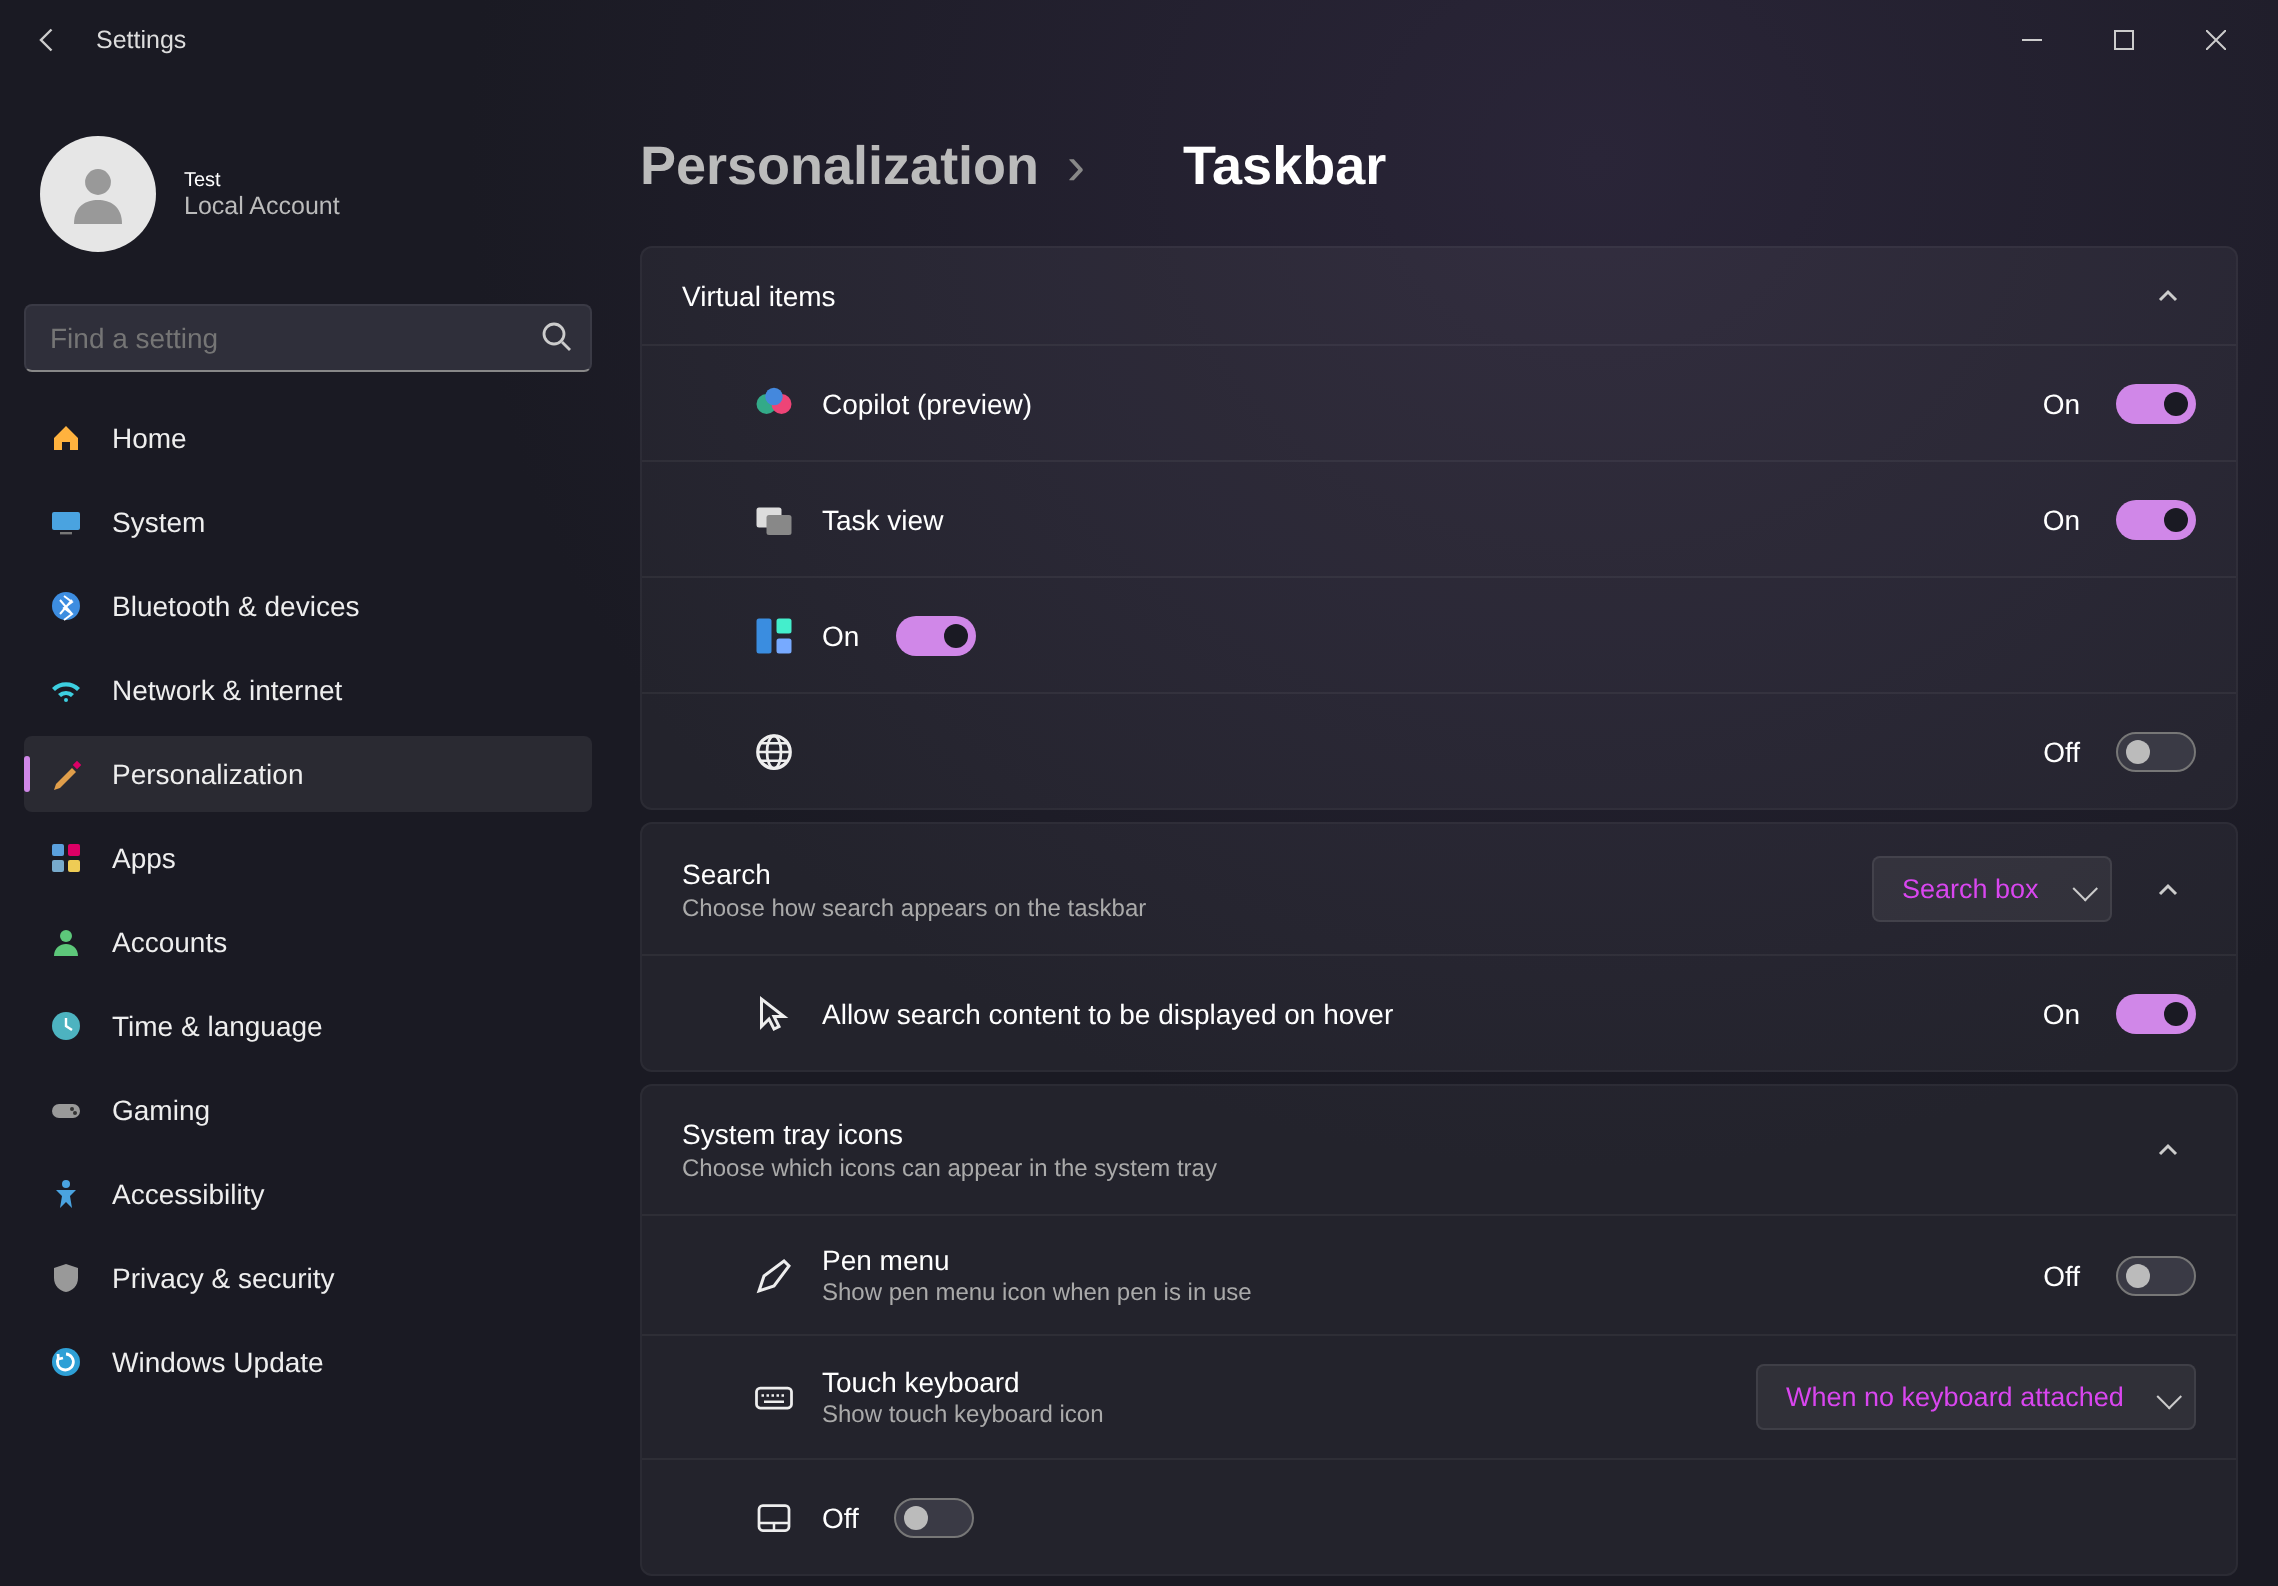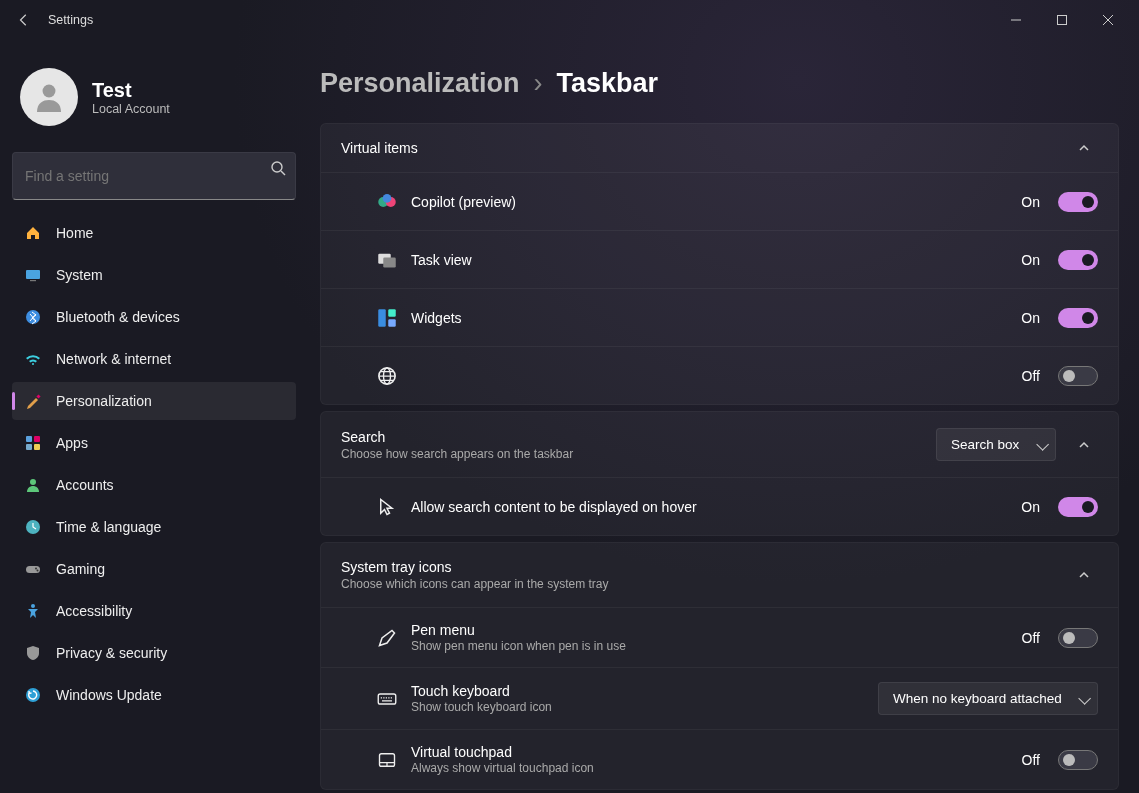--- a/index.html
+++ b/index.html
@@ -16,41 +16,41 @@
 
 
 .content { flex: 1; display: flex; overflow: hidden; }
 .sidebar { width: 308px; padding: 0 12px 12px 12px; display: flex; flex-direction: column; gap: 4px; }
 .main { flex: 1; padding: 0 20px 20px 12px; overflow-y: auto; }
 
 
 .user { display: flex; align-items: center; gap: 14px; padding: 28px 8px 22px 8px; }
 .avatar { width: 58px; height: 58px; border-radius: 50%; background: #e6e6e6; display: flex; align-items: center; justify-content: center; }
 .avatar svg { width: 36px; height: 36px; fill: #999; }
-.user .name { font-size: 20px; font-weight: 700; }
+.user .name { font-size: 10px; font-weight: 400; }
 .user .sub { font-size: 12.5px; color: #bbb; }
 
 
 .search { position: relative; margin-bottom: 10px; }
-.search input { width: 100%; height: 48px; background: #2f2f3a; border: 1px solid #3a3a45; border-bottom: 1px solid #888; border-radius: 4px; color: #ddd; padding: 0 36px 0 12px; font-size: 14px; outline: none; }
+.search input { width: 100%; height: 34px; background: #2f2f3a; border: 1px solid #3a3a45; border-bottom: 1px solid #888; border-radius: 4px; color: #ddd; padding: 0 36px 0 12px; font-size: 14px; outline: none; }
 .search .sicon { position: absolute; right: 10px; top: 8px; color: #ccc; }
 
 
 .nav { display: flex; flex-direction: column; gap: 4px; }
 .nav-item { height: 38px; display: flex; align-items: center; gap: 14px; padding: 0 12px; border-radius: 4px; cursor: pointer; font-size: 14px; color: #eee; }
 .nav-item.active { background: rgba(255,255,255,0.07); position: relative; }
 .nav-item.active::before { content: ""; position: absolute; left: 0; top: 10px; bottom: 10px; width: 3px; background: #d087e8; border-radius: 2px; }
 .nav-item .nicon { width: 18px; height: 18px; display: flex; align-items: center; justify-content: center; }
 .nav-item .nicon svg { width: 16px; height: 16px; }
 
 
 .crumb { display: flex; align-items: center; gap: 14px; margin: 28px 0 24px 0; font-size: 27px; }
 .crumb .bc1 { color: #bbb; font-weight: 600; }
 .crumb .sep { color: #888; }
-.crumb .bc2 { color: #fff; font-weight: 600; }
+.crumb .bc2 { color: #fff; font-weight: 600; margin-left: 35px; }
 
 
 .panel { background: rgba(255,255,255,0.045); border: 1px solid rgba(255,255,255,0.04); border-radius: 6px; margin-bottom: 6px; overflow: hidden; }
 .phead { display: flex; align-items: center; padding: 16px 20px; cursor: pointer; gap: 14px; }
 .phead .ptxt { flex: 1; }
 .phead .pt { font-size: 14px; color: #fff; }
 .phead .ps { font-size: 12px; color: #aaa; margin-top: 2px; }
 .phead .control { display: flex; align-items: center; gap: 12px; }
 .chev { width: 28px; display: flex; align-items: center; justify-content: center; color: #ccc; }
 
@@ -62,21 +62,21 @@
 
 
 .toggle { width: 40px; height: 20px; border-radius: 10px; position: relative; cursor: pointer; }
 .toggle.on { background: #d087e8; }
 .toggle.off { background: #3a3a45; border: 1px solid #777; }
 .toggle .knob { position: absolute; width: 12px; height: 12px; background: #1a1a23; border-radius: 50%; top: 4px; }
 .toggle.on .knob { right: 4px; }
 .toggle.off .knob { left: 4px; background: #bbb; top: 3px; }
 
 
-.drop { background: rgba(255,255,255,0.06); border: 1px solid rgba(255,255,255,0.08); border-radius: 4px; padding: 8px 30px 8px 14px; font-size: 13.5px; color: #ffffff; position: relative; cursor: pointer; min-width: 120px; text-align: left; }
+.drop { background: rgba(255,255,255,0.06); border: 1px solid rgba(255,255,255,0.08); border-radius: 4px; padding: 8px 30px 8px 14px; font-size: 13.5px; color: #d946ef; position: relative; cursor: pointer; min-width: 120px; text-align: left; }
 .drop::after { content: ""; position: absolute; right: 10px; top: 13px; width: 8px; height: 8px; border-right: 1.5px solid #ccc; border-bottom: 1.5px solid #ccc; transform: rotate(45deg) translateY(-3px); }
 
 
 .i-home { fill: #ffb23e; }
 .i-sys { fill: #4aa3e0; }
 .i-bt { fill: #3d8de0; }
 .i-net { fill: #3dcfe0; }
 .i-pers { fill: #e09e4a; }
 .i-apps { fill: #5aa0dd; }
 .i-acc { fill: #5dc77a; }
@@ -297,21 +297,20 @@
           </div>
       </div>
       <div class="row">
         <span class="ricon">
             <svg viewBox="0 0 16 16">
               <rect x="1" y="1" width="6" height="14" fill="#3a8de0" rx="1"></rect>
               <rect x="9" y="1" width="6" height="6" fill="#4ecf" rx="1"></rect>
               <rect x="9" y="9" width="6" height="6" fill="#7af" rx="1"></rect>
             </svg>
           </span>
-        <div class="rtxt">Widgets</div>
         <span class="rvstate">On</span>
         <div class="toggle on">
             <div class="knob"></div>
           </div>
       </div>
       <div class="row">
         <span class="ricon">
             <svg viewBox="0 0 16 16">
               <circle cx="8" cy="8" r="6.5" stroke="#eee" stroke-width="1.3" fill="none"></circle>
               <ellipse cx="8" cy="8" rx="2.8" ry="6.5" stroke="#eee" stroke-width="1.1" fill="none"></ellipse>
@@ -395,24 +394,20 @@
         </div>
         <div class="drop" style="min-width:220px">When no keyboard attached</div>
       </div>
       <div class="row">
         <span class="ricon">
             <svg viewBox="0 0 16 16">
               <rect x="2" y="3" width="12" height="10" rx="1.5" stroke="#eee" stroke-width="1.1" fill="none"></rect>
               <path d="M2 10 H14 M8 10 V13" stroke="#eee" stroke-width="1"></path>
             </svg>
           </span>
-        <div class="rtxt">
-          <div>Virtual touchpad</div>
-          <div class="rsub">Always show virtual touchpad icon</div>
-        </div>
         <span class="rvstate">Off</span>
         <div class="toggle off">
             <div class="knob"></div>
           </div>
       </div>
     </div>
 
   </div>
 </div>
 

